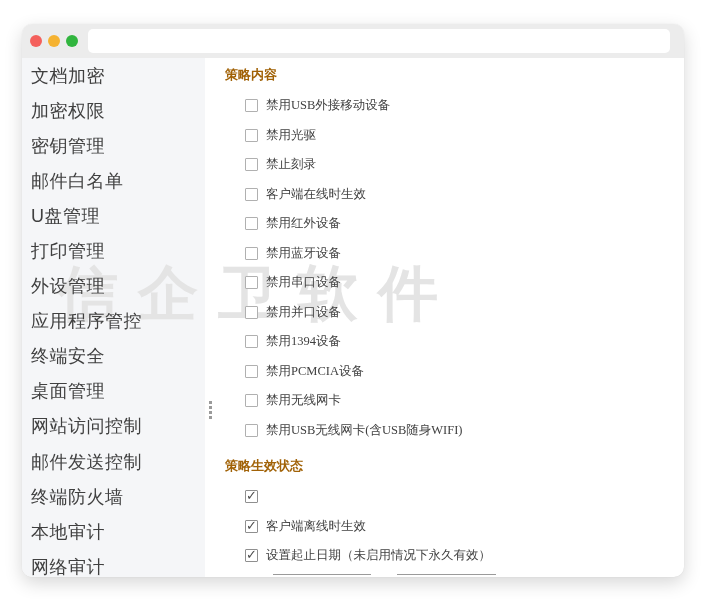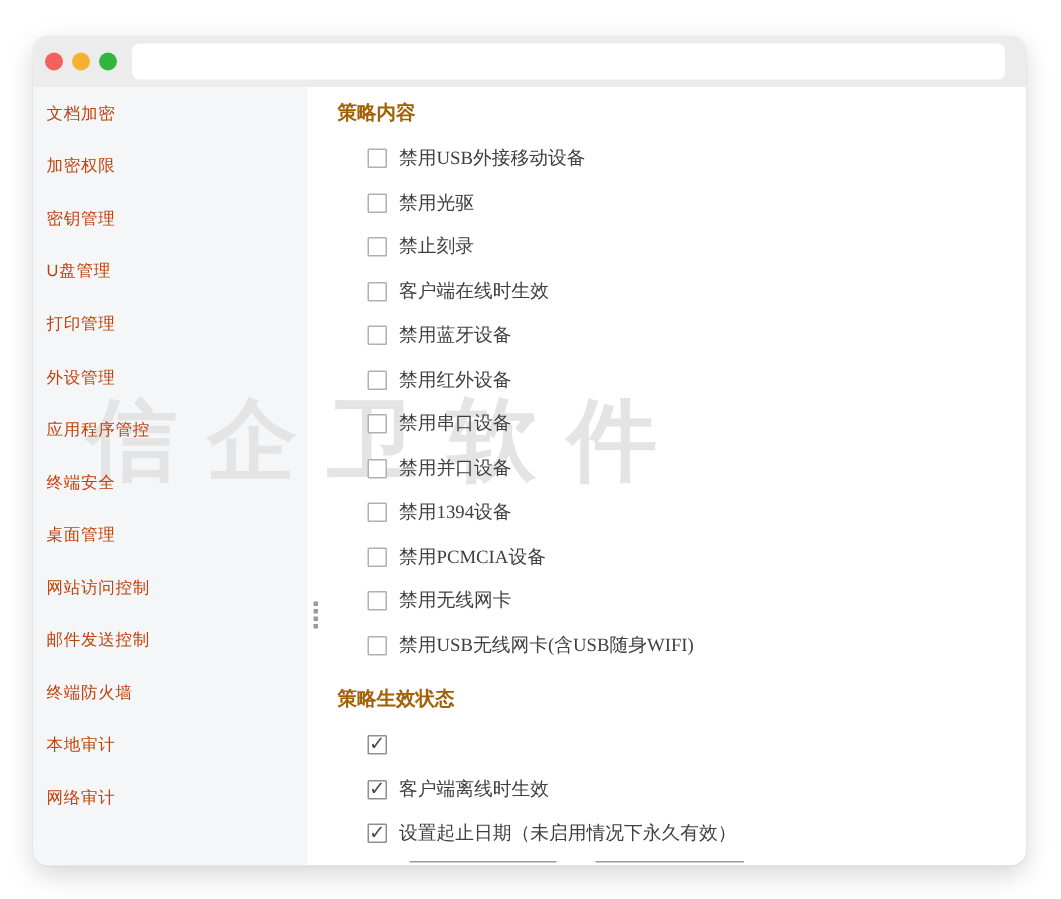--- a/index.html
+++ b/index.html
@@ -22,22 +22,22 @@
   
   .bodyrow { display:flex; height:519px; position:relative; }
 
   .watermark { position:absolute; left:36px; top:206px; z-index:1;
                font-size:60px; font-weight:bold; color:#e4e4e4;
                letter-spacing:20px; white-space:nowrap; pointer-events:none;
                user-select:none; line-height:1; }
 
   .sidebar { width:183px; background:#f5f6f8; padding-top:0; flex-shrink:0; }
   .side-item { position:relative; z-index:2; height:35.1px; display:flex;
-               align-items:center; padding-left:9px; font-size:11px;
-               color:#c2410c; letter-spacing:.5px; cursor:pointer; }
+               align-items:center; padding-left:9px; font-size:18px;
+               color:#404040; letter-spacing:.5px; cursor:pointer; }
 
   .content { flex:1; position:relative; padding-left:20px; }
 
   .sec-title { position:relative; z-index:2; font-size:13px; font-weight:bold;
                color:#a16207; height:16px; line-height:16px; }
   .sec-title.first { margin-top:9px; }
   .sec-title.second { margin-top:13px; }
 
   .cb-list { margin-top:8px; }
   .row { position:relative; z-index:2; height:29.5px; display:flex;
@@ -79,20 +79,21 @@
     <div class="watermark">信企卫软件</div>
 
     <div class="sidebar">
 
         <div class="side-item">文档加密</div>
 
         <div class="side-item">加密权限</div>
 
         <div class="side-item">密钥管理</div>
 
+        <div class="side-item">邮件白名单</div>
 
         <div class="side-item">U盘管理</div>
 
         <div class="side-item">打印管理</div>
 
         <div class="side-item">外设管理</div>
 
         <div class="side-item">应用程序管控</div>
 
         <div class="side-item">终端安全</div>
@@ -138,26 +139,26 @@
             <span class="lbl">禁止刻录</span>
           </div>
 
           <div class="row">
             <span class="cb" data-checked="false"></span>
             <span class="lbl">客户端在线时生效</span>
           </div>
 
           <div class="row">
             <span class="cb" data-checked="false"></span>
+            <span class="lbl">禁用红外设备</span>
+          </div>
+
+          <div class="row">
+            <span class="cb" data-checked="false"></span>
             <span class="lbl">禁用蓝牙设备</span>
-          </div>
-
-          <div class="row">
-            <span class="cb" data-checked="false"></span>
-            <span class="lbl">禁用红外设备</span>
           </div>
 
           <div class="row">
             <span class="cb" data-checked="false"></span>
             <span class="lbl">禁用串口设备</span>
           </div>
 
           <div class="row">
             <span class="cb" data-checked="false"></span>
             <span class="lbl">禁用并口设备</span>

